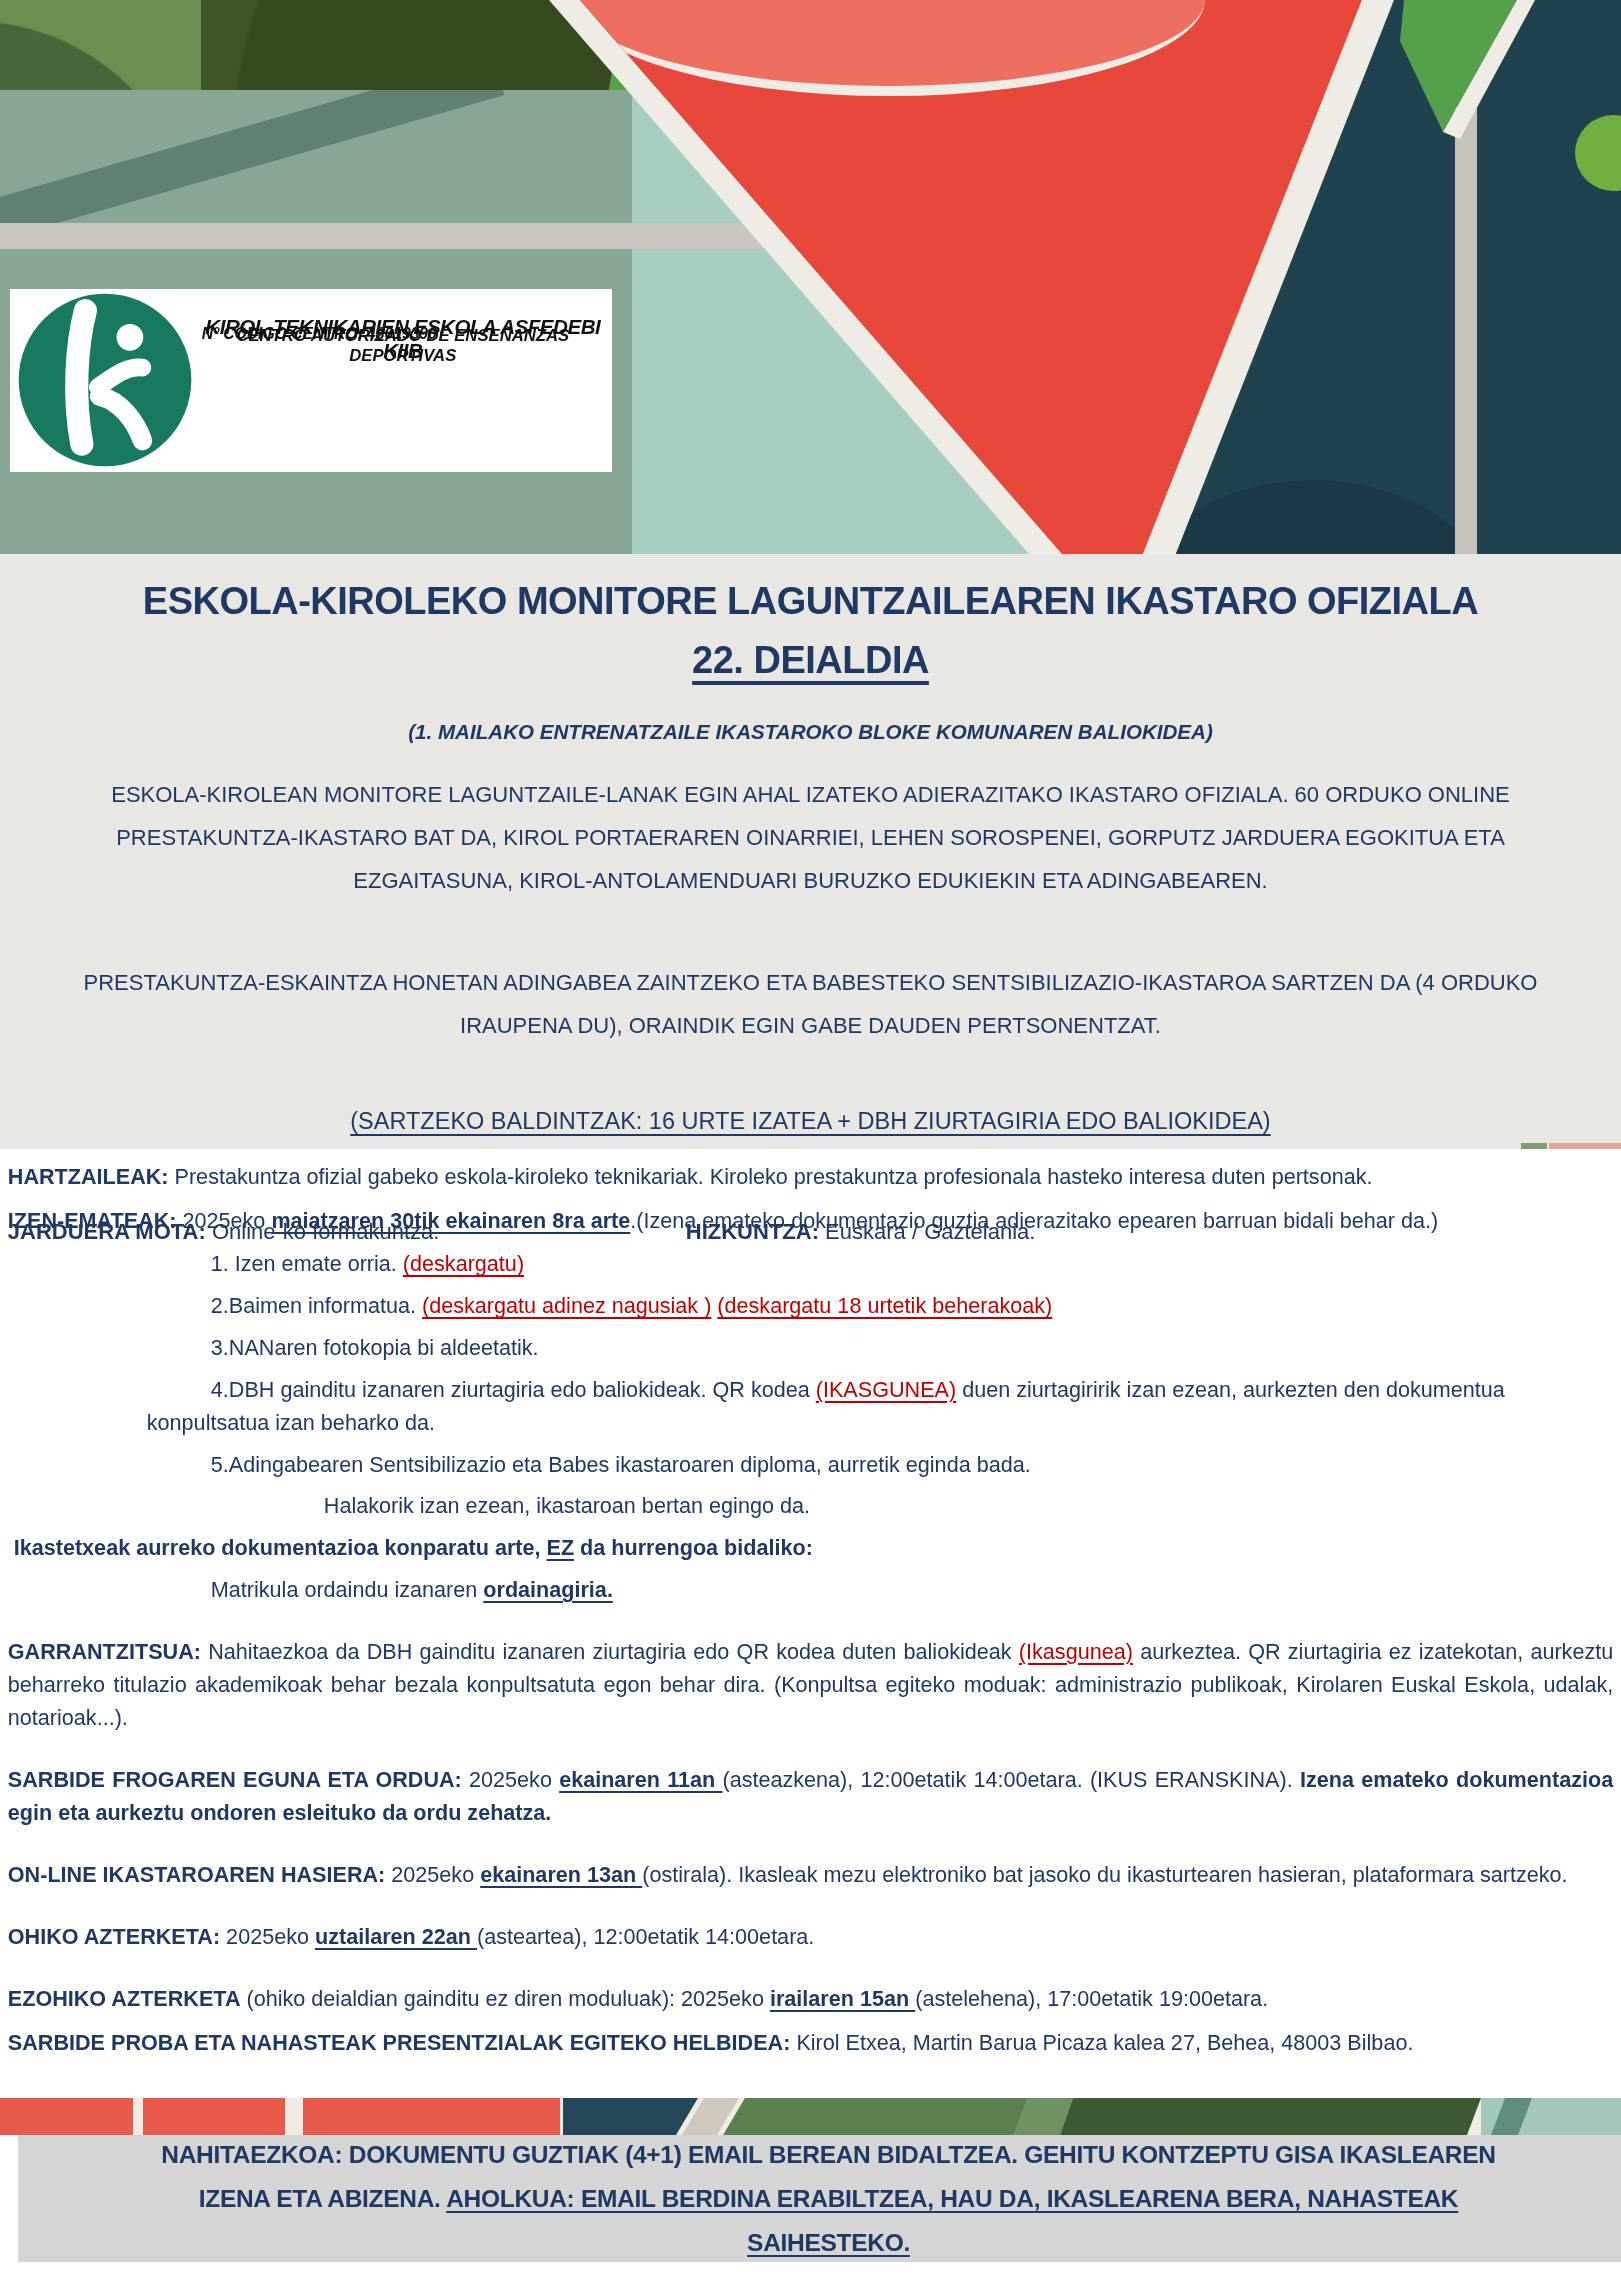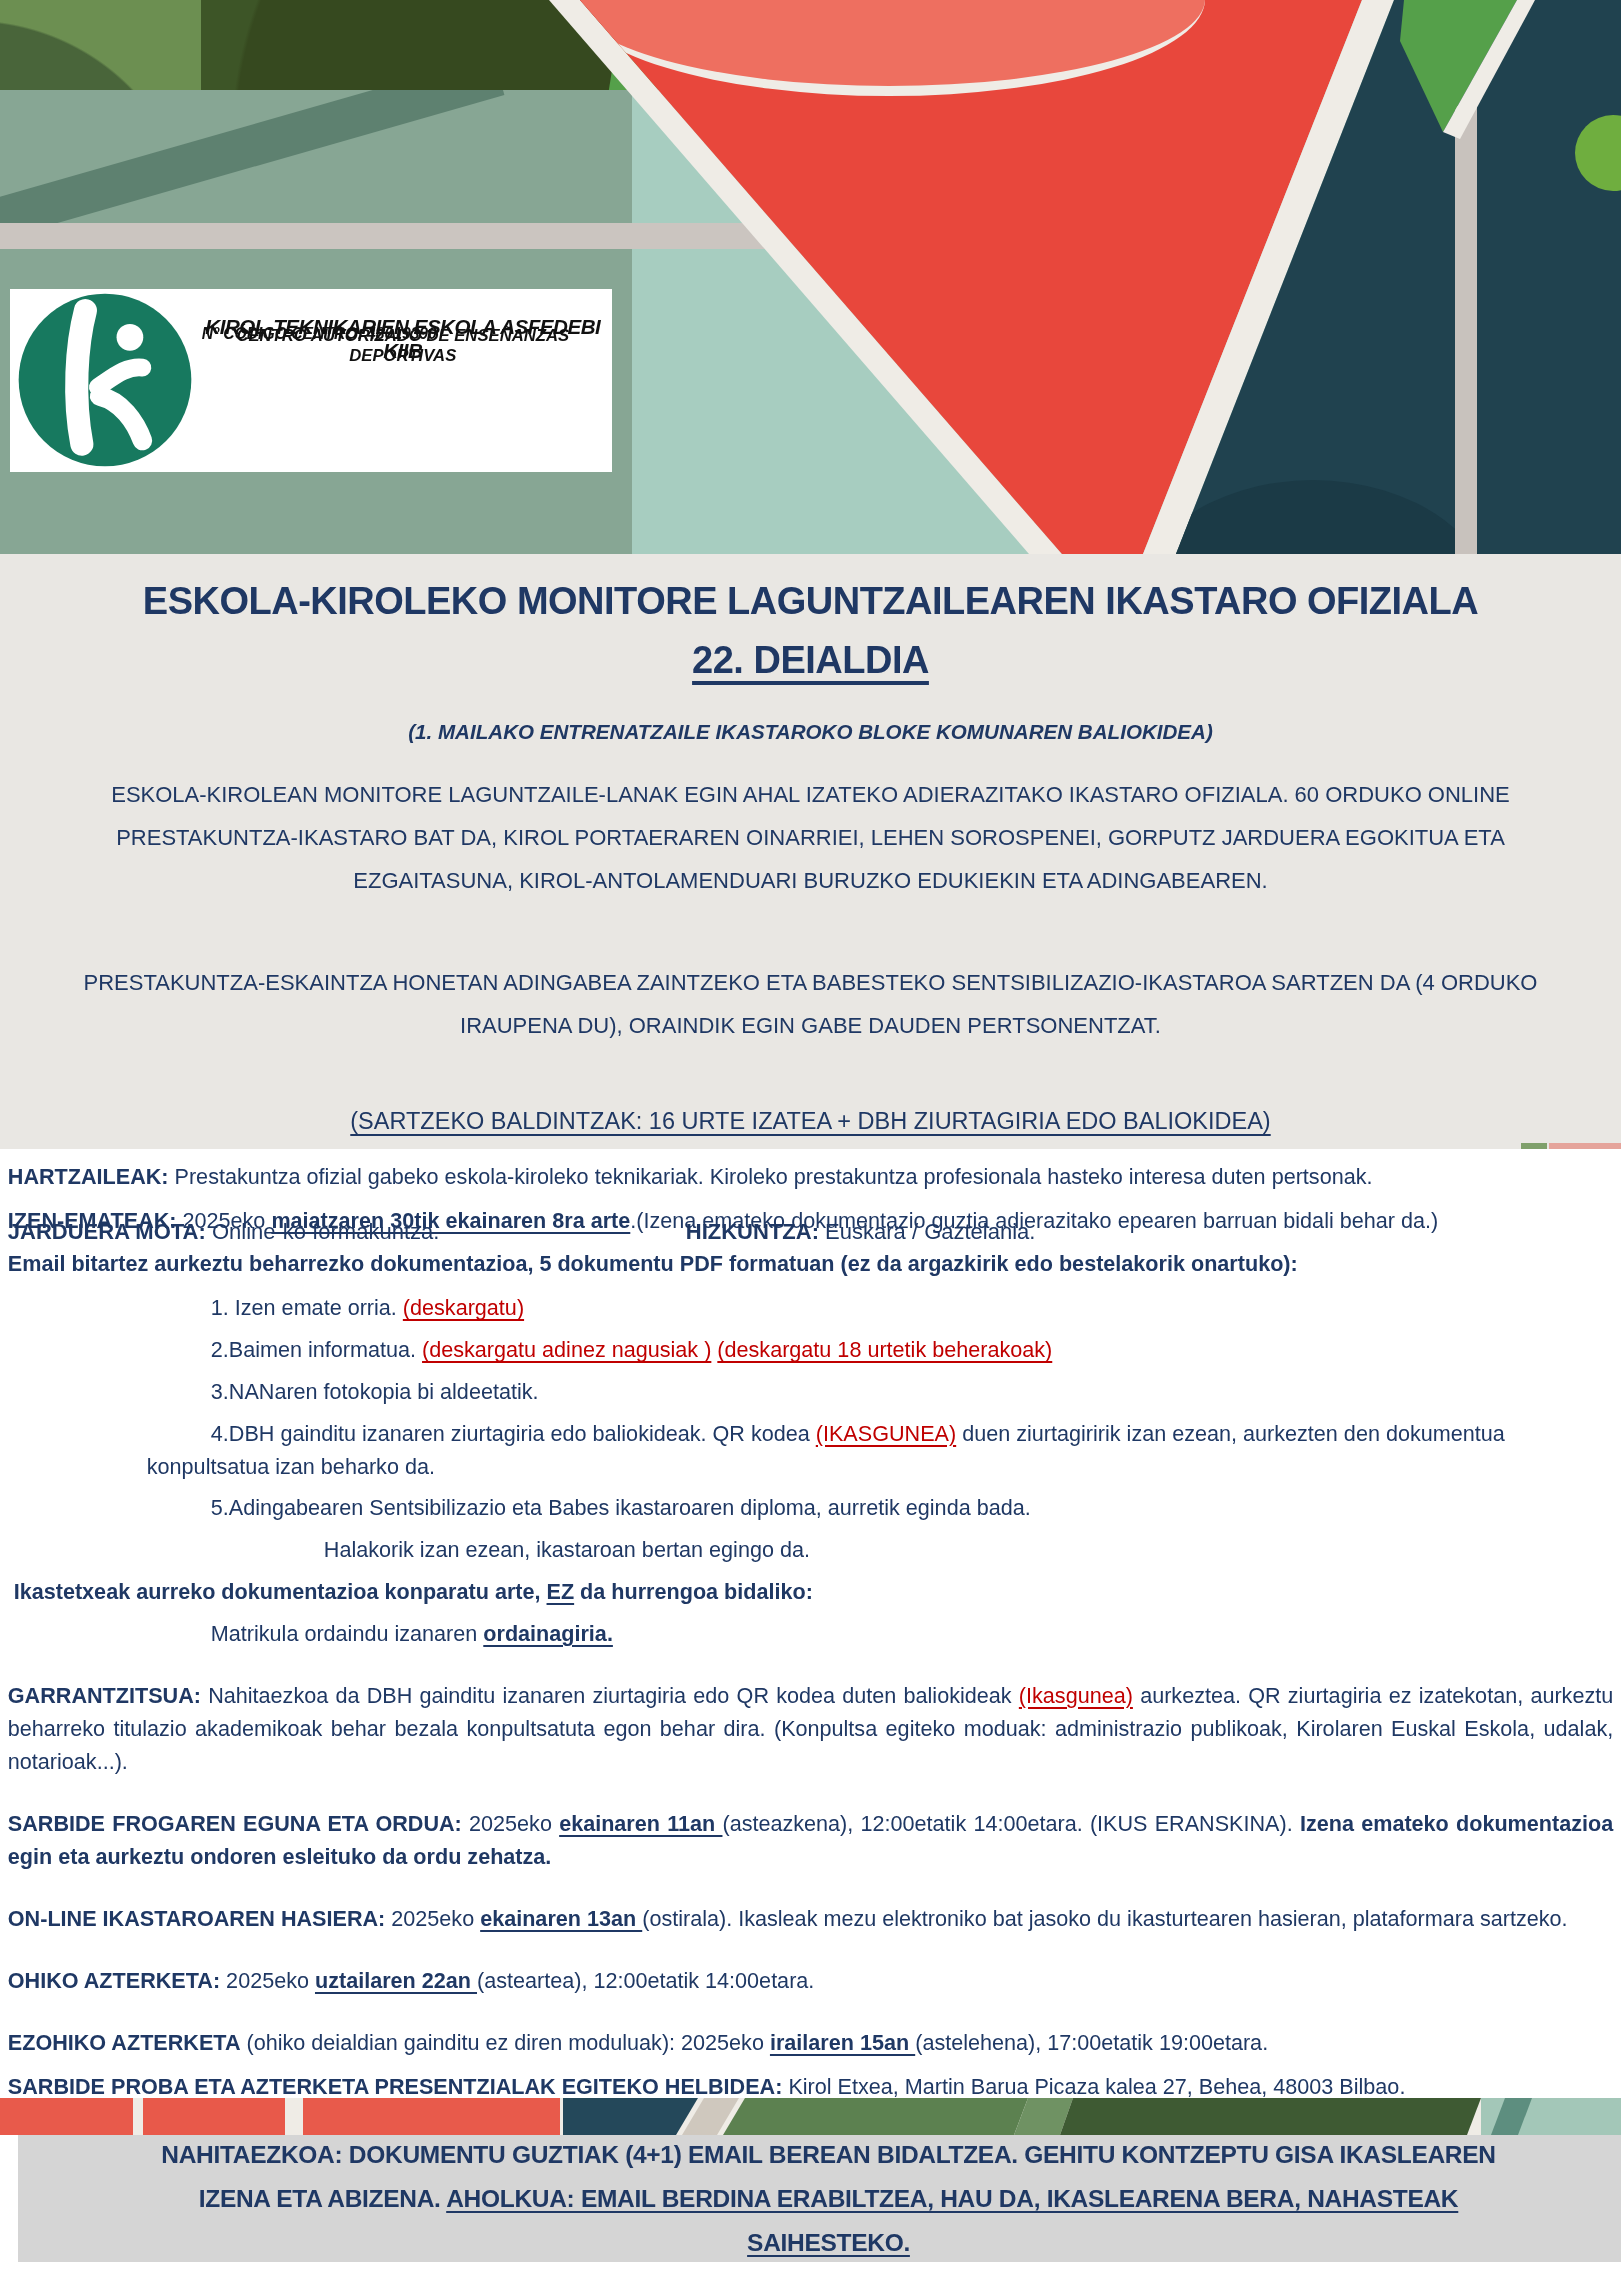--- a/index.html
+++ b/index.html
@@ -154,21 +154,20 @@
     <div class="sliver-r"></div>
   </section>
 
   <section class="section-white">
     <p>
       <span class="lbl">HARTZAILEAK:</span><span> Prestakuntza ofizial gabeko eskola-kiroleko teknikariak. Kiroleko prestakuntza profesionala hasteko interesa duten pertsonak.</span>
     </p>
     <p class="just">
       <span class="lbl">IZEN-EMATEAK:</span><span> 2025eko </span><span class="lbl u2">maiatzaren 30tik ekainaren 8ra arte</span><span>.(Izena emateko dokumentazio guztia adierazitako epearen barruan bidali behar da.)</span>
     </p>
-    <p class="lbl">Email bitartez aurkeztu beharrezko dokumentazioa, 5 dokumentu PDF formatuan (ez da argazkirik edo bestelakorik onartuko):</p>
 
     <div class="doc-list">
       <div class="doc-item">
         <span>1. Izen emate orria. </span><span class="red-link">(deskargatu)</span>
       </div>
       <div class="doc-item">
         <span>2.Baimen informatua. </span><span class="red-link">(deskargatu adinez nagusiak )</span><span> </span><span class="red-link">(deskargatu 18 urtetik beherakoak)</span>
       </div>
       <div class="doc-item">
         <span>3.NANaren fotokopia bi aldeetatik.</span>
@@ -203,21 +202,21 @@
 
     <p class="gap-lg">
       <span class="lbl">OHIKO AZTERKETA:</span><span> 2025eko </span><span class="lbl u2">uztailaren 22an </span><span>(asteartea), 12:00etatik 14:00etara.</span>
     </p>
 
     <p class="gap-lg">
       <span class="lbl">EZOHIKO AZTERKETA</span><span> (ohiko deialdian gainditu ez diren moduluak): 2025eko </span><span class="lbl u2">irailaren 15an </span><span>(astelehena), 17:00etatik 19:00etara.</span>
     </p>
 
     <p>
-      <span class="lbl">SARBIDE PROBA ETA AZTERKETA PRESENTZIALAK EGITEKO HELBIDEA:</span><span> Kirol Etxea, Martin Barua Picaza kalea 27, Behea, 48003 Bilbao.</span>
+      <span class="lbl">SARBIDE PROBA ETA NAHASTEAK PRESENTZIALAK EGITEKO HELBIDEA:</span><span> Kirol Etxea, Martin Barua Picaza kalea 27, Behea, 48003 Bilbao.</span>
     </p>
   </section>
 
   <div class="footer-strip">
     <div class="fs-s1"></div>
     <div class="fs-s2"></div>
     <div class="fs-s3"></div>
     <div class="fs-teal"></div>
     <div class="fs-tan"></div>
     <div class="fs-g1"></div>

